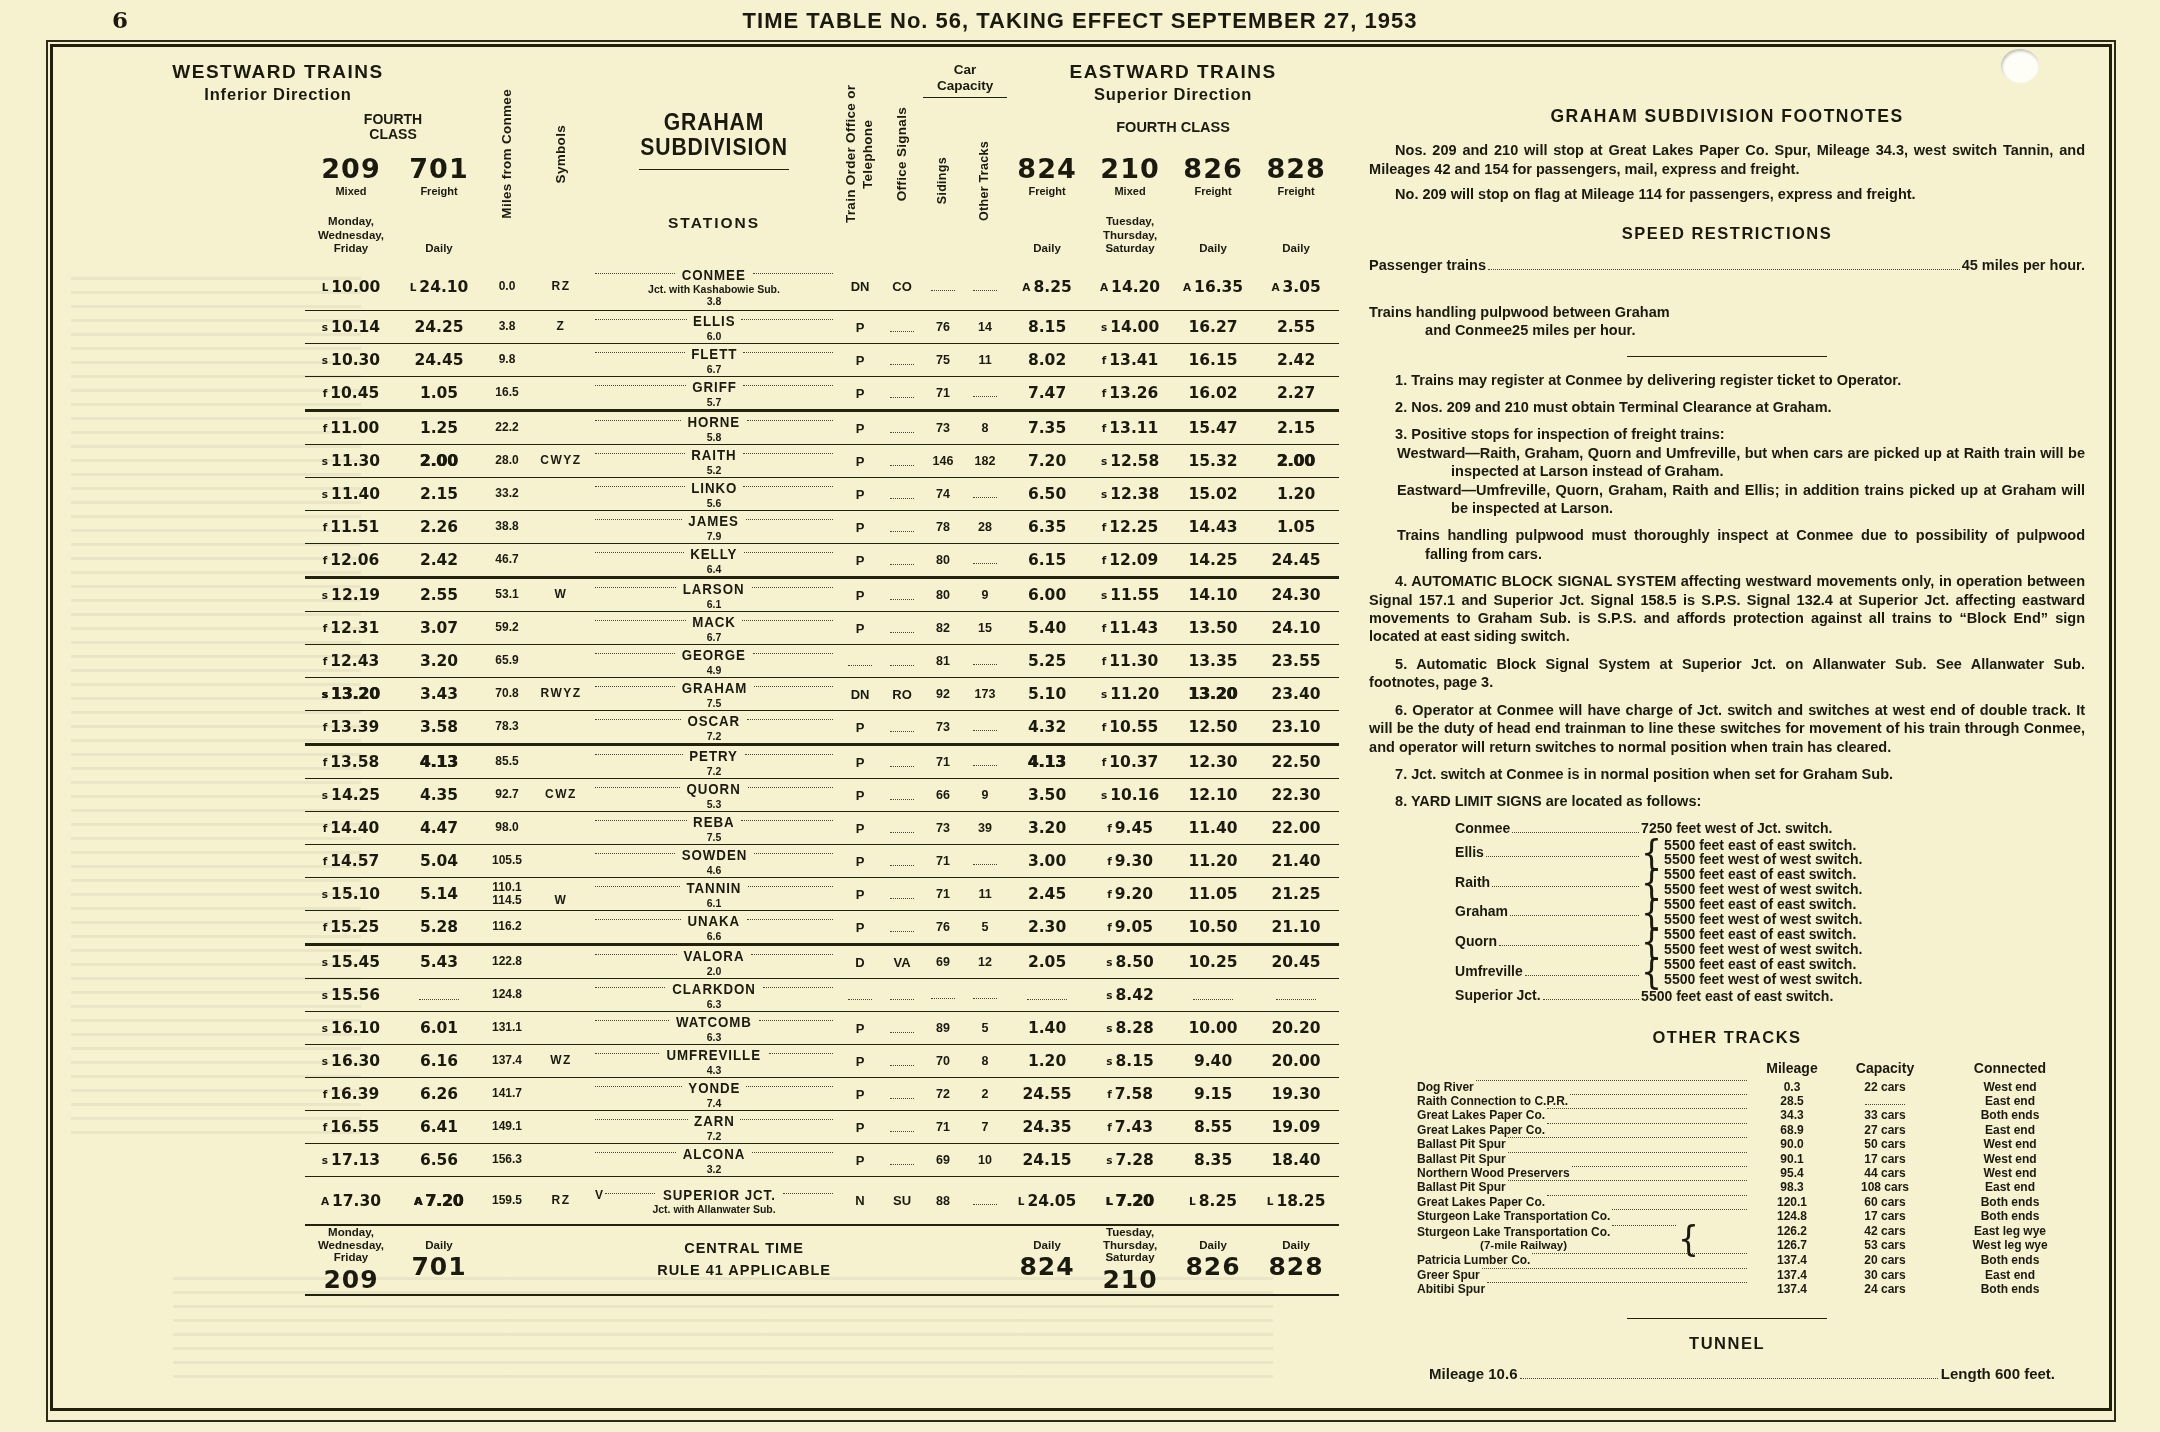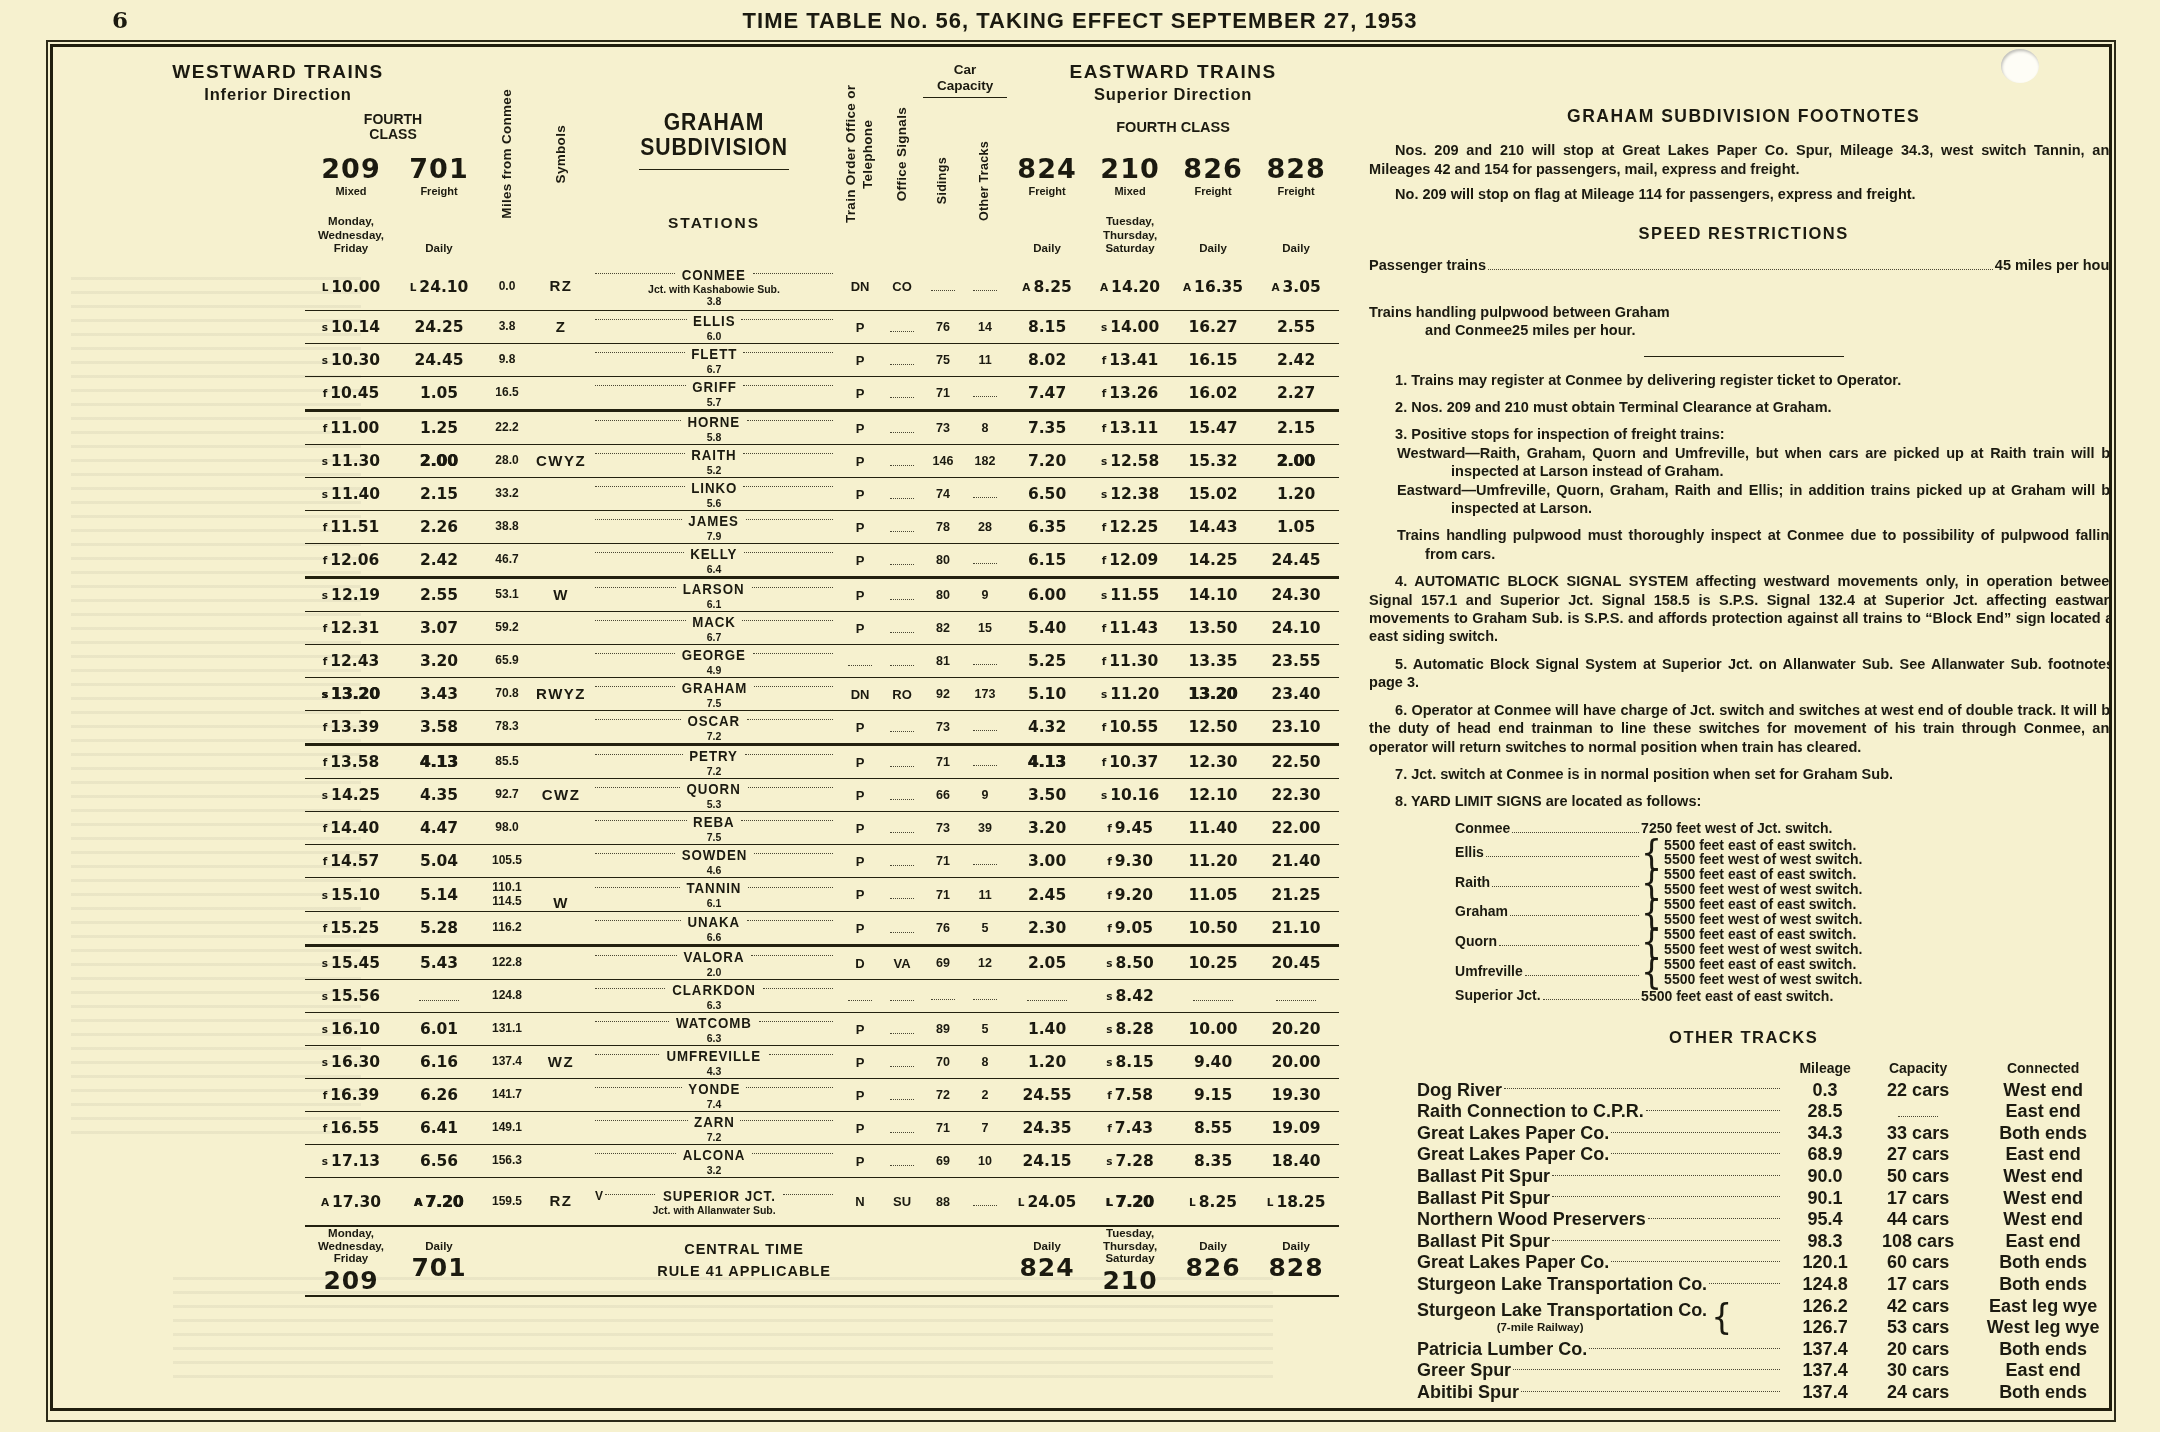--- a/index.html
+++ b/index.html
@@ -52,21 +52,21 @@
   td.train-hdr{border-bottom-width:2.6px;height:116px;vertical-align:top;}
   .th-flex{display:flex;flex-direction:column;height:112px;align-items:center;}
   .th-no{font-size:27px;font-weight:bold;margin-top:4px;letter-spacing:1px;font-family:"DejaVu Sans",sans-serif;}
   .th-type{font-size:11px;font-weight:bold;margin-top:1px;}
   .th-days{font-size:11.5px;font-weight:bold;line-height:1.15;margin-top:auto;margin-bottom:6px;white-space:pre-line;}
   
   .t-time{font-family:"DejaVu Sans",sans-serif;font-size:15.5px;font-weight:bold;white-space:nowrap;}
   .t-time .pfx{font-size:10.5px;font-weight:bold;margin-right:3px;vertical-align:1px;}
   .t-time.xb{text-shadow:.45px 0 currentColor,-.45px 0 currentColor;}
   .c-miles{font-size:12px;font-weight:bold;line-height:1.1;}
-  .c-sym{font-size:15px;font-weight:bold;letter-spacing:1.5px;line-height:1.1;}
+  .c-sym{font-size:12px;font-weight:bold;letter-spacing:1.5px;line-height:1.1;}
   .c-mark{font-size:13px;font-weight:bold;}
   .c-num{font-size:12.5px;font-weight:bold;}
   .dashes{display:inline-block;border-bottom:1.6px dotted #4a4734;height:.75em;}
   .dashes.w-s{width:24px;} .dashes.w-m{width:40px;}
   .st-wrap{display:flex;flex-direction:column;justify-content:center;padding:1px 6px;}
   .st-line{display:flex;align-items:center;}
   .st-pre{font-size:12px;font-weight:bold;margin-right:2px;}
   .st-name{font-size:14px;font-weight:bold;letter-spacing:1px;padding:0 5px;white-space:nowrap;transform:scaleX(.95);}
   .leader{flex:1;border-bottom:1.6px dotted #4a4734;height:1px;margin-bottom:3px;}
   .st-note{font-size:10.5px;font-weight:bold;line-height:1;margin-top:1px;}
@@ -97,21 +97,21 @@
   .yard{margin:4px 0 0 86px;}
   .yl-row{display:flex;align-items:center;}
   .yl-name{display:flex;align-items:baseline;width:186px;font-weight:bold;font-size:14px;flex:0 0 auto;}
   .yl-name .lead{flex:1;border-bottom:1.7px dotted #4a4734;margin:0 2px 3px;}
   .yl-brace{font-family:"DejaVu Sans",sans-serif;font-size:33px;font-weight:normal;line-height:.9;transform:scaleY(1.05);margin-right:2px;}
   .yl-lines{font-weight:bold;font-size:14px;line-height:1.07;}
   
   .ot{margin-top:6px;}
   .ot-head{display:flex;font-weight:bold;font-size:14px;margin-bottom:2px;}
   .ot-head .sp{flex:1;} .ot-head .m{width:86px;text-align:center;} .ot-head .c{width:100px;text-align:center;} .ot-head .k{width:150px;text-align:center;}
-  .ot-row{display:flex;align-items:center;font-weight:bold;font-size:18px;line-height:1.2;padding-left:48px;}
+  .ot-row{display:flex;align-items:flex-start;font-weight:bold;font-size:12px;line-height:1.2;padding-left:48px;}
   .ot-row .nm{white-space:nowrap;}
   .ot-row .lead{flex:1;border-bottom:1.7px dotted #4a4734;margin:0 2px 3px;}
   .ot-row .m{width:86px;text-align:center;flex:0 0 auto;}
   .ot-row .c{width:100px;text-align:center;flex:0 0 auto;}
   .ot-row .k{width:150px;text-align:center;flex:0 0 auto;}
   .ot-group{display:flex;align-items:center;}
   .ot-group .gname{font-weight:bold;font-size:13.5px;line-height:1.15;flex:1;}
   .ot-group .gsub{font-size:11.5px;text-align:center;}
   .ot-gcol{flex:0 0 auto;}
   

